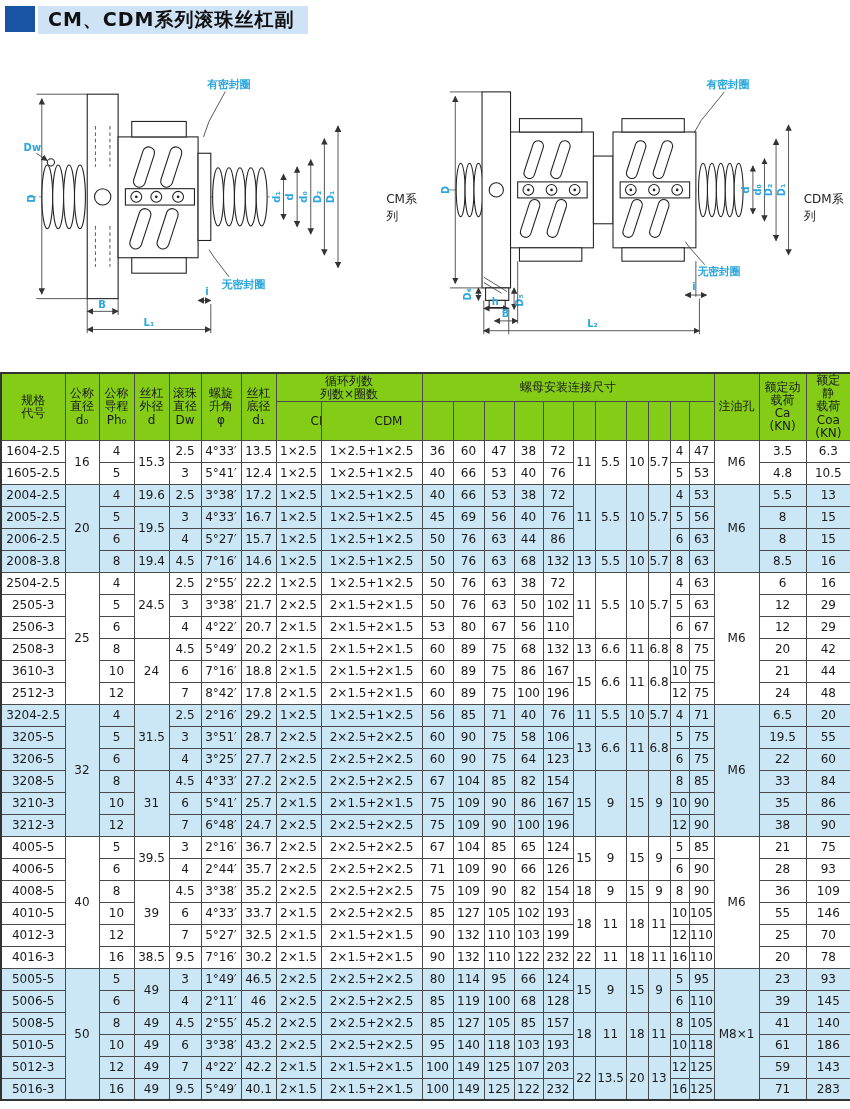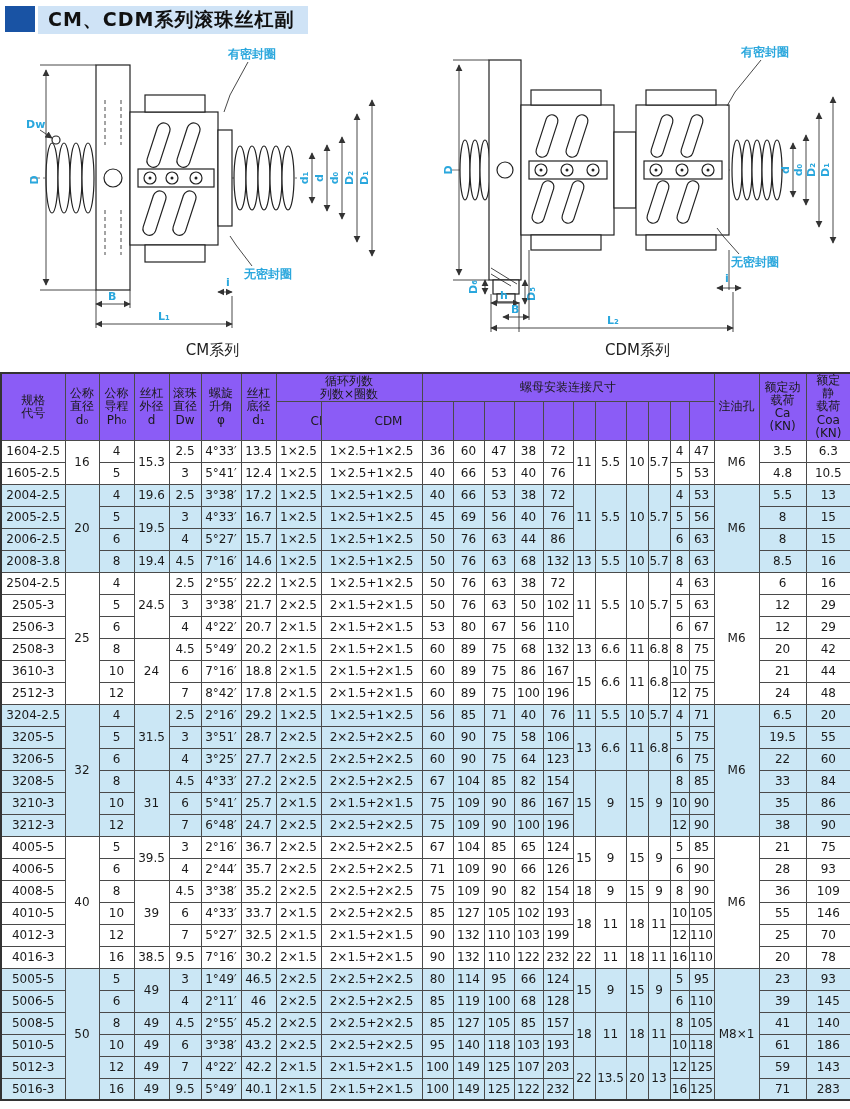--- a/index.html
+++ b/index.html
@@ -5,34 +5,34 @@
   html,body{margin:0;padding:0;}
   .page{position:relative;width:850px;height:1109px;background:#ffffff;overflow:hidden;
         font-family:"DejaVu Sans","Liberation Sans",sans-serif;color:#1a1a1a;}
   
   .title-row{position:absolute;top:6px;left:5px;height:28px;display:flex;align-items:stretch;}
   .title-sq{width:30px;height:26px;background:#1953a4;margin-right:3px;}
   .title-strip{background:#cfe3f6;display:flex;align-items:center;padding:0 14px 0 10px;
                font-size:19px;font-weight:bold;letter-spacing:1px;color:#111;}
   
   .figs{position:absolute;top:40px;left:0;width:850px;height:330px;display:flex;}
-  .fig{width:425px;height:330px;display:flex;flex-direction:column;align-items:center;}
+  .fig{width:425px;height:330px;display:flex;flex-direction:row;align-items:center;}
   .fig svg{width:425px;height:295px;display:block;}
-  .fig-cap{font-size:15px;color:#222;margin-top:6px;}
+  .fig-cap{font-size:12px;color:#222;margin-top:6px;}
   .dim{stroke:#333;stroke-width:0.9;fill:none;}
   .edge{stroke:#222;stroke-width:1.2;fill:none;}
   .fillw{fill:#ffffff;}
   .lbl{fill:#2aa7dd;font-size:11px;font-weight:bold;}
   .callout{fill:#2aa7dd;font-size:12px;font-weight:bold;}
   
   .tbl-wrap{position:absolute;top:372px;left:0;width:850px;}
   table.spec{border-collapse:collapse;table-layout:fixed;width:850px;border:2px solid #333;}
   table.spec th,table.spec td{border:1px solid #4a4a4a;text-align:center;vertical-align:middle;
       padding:0;font-size:12px;line-height:1.1;overflow:hidden;}
-  table.spec th{background:#8b5cf6;font-weight:normal;white-space:pre-line;}
+  table.spec th{background:#84cc16;font-weight:normal;white-space:pre-line;}
   table.spec thead tr:first-child th{height:26px;}
   table.spec thead tr:last-child th{height:36px;padding-left:34px;}
   table.spec tbody tr{height:22px;padding-left:12px;}
   tr.white td{background:#ffffff;}
   tr.blue td{background:#cbe7f5;}
 </style>
 </head>
 <body>
 
 <div class="page">

